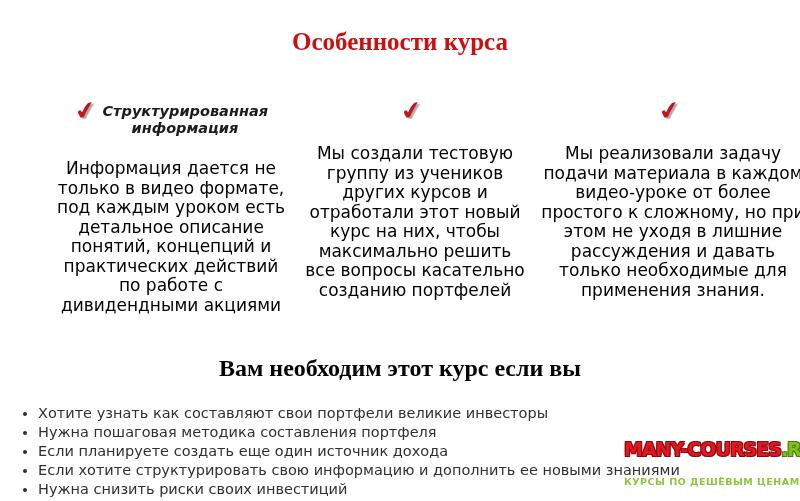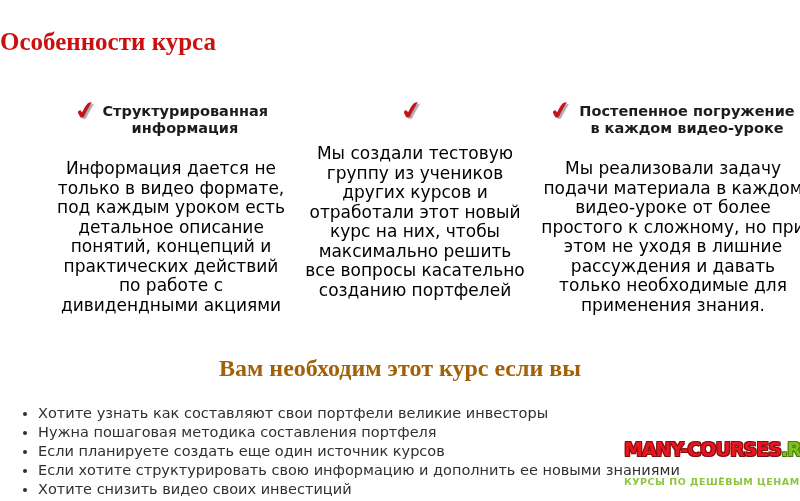--- a/index.html
+++ b/index.html
@@ -7,21 +7,21 @@
   .page {
     position: relative;
     width: 800px;
     height: 501px;
     background: #ffffff;
     font-family: "DejaVu Sans", "Liberation Sans", sans-serif;
     overflow: hidden;
   }
   .title-main {
     margin-top: 28px;
-    text-align: left;
+    text-align: center;
     font-family: "Liberation Serif", "DejaVu Serif", serif;
     font-weight: bold;
     font-size: 25px;
     color: #cc0f0f;
   }
   .features {
     display: flex;
     align-items: flex-start;
     margin-top: 44px;
     padding: 0 22px 0 52px;
@@ -45,35 +45,35 @@
     margin-right: 7px;
     flex: 0 0 auto;
   }
   .feature-title {
     font-weight: bold;
     font-size: 14.5px;
     line-height: 17px;
     color: #1c1c1c;
     padding-top: 3px;
   }
-  .feature.f1 .feature-title { max-width: 165px; }
+  .feature.f1 .feature-title { max-width: 165px; font-style: italic; }
   .feature.f3 .feature-title { max-width: 218px; }
   .feature-body {
     margin-top: 22px;
     font-size: 17px;
     line-height: 19.5px;
     color: #000000;
   }
   .title-need {
     margin-top: 40px;
     text-align: center;
     font-family: "Liberation Serif", "DejaVu Serif", serif;
     font-weight: bold;
     font-size: 24px;
-    color: #a16207;
+    color: #000000;
   }
   .bullets {
     margin-top: 22px;
     padding-left: 38px;
     list-style: disc;
     color: #303030;
   }
   .bullets li {
     font-size: 14.5px;
     line-height: 19px;
@@ -132,35 +132,34 @@
     <div class="feature f2">
       <div class="feature-head">
         <span class="check">✔</span>
       </div>
       <p class="feature-body">Мы создали тестовую группу из учеников других курсов и отработали этот новый курс на них, чтобы максимально решить все вопросы касательно созданию портфелей</p>
     </div>
 
     <div class="feature f3">
       <div class="feature-head">
         <span class="check">✔</span>
-        <span class="feature-title">Постепенное погружение в каждом видео-уроке</span>
       </div>
       <p class="feature-body">Мы реализовали задачу подачи материала в каждом видео-уроке от более простого к сложному, но при этом не уходя в лишние рассуждения и давать только необходимые для применения знания.</p>
     </div>
 
   </div>
 
   <h2 class="title-need">Вам необходим этот курс если вы</h2>
 
   <ul class="bullets">
     <li>Хотите узнать как составляют свои портфели великие инвесторы</li>
     <li>Нужна пошаговая методика составления портфеля</li>
-    <li>Если планируете создать еще один источник курсов</li>
+    <li>Если планируете создать еще один источник дохода</li>
     <li>Если хотите структурировать свою информацию и дополнить ее новыми знаниями</li>
-    <li>Хотите снизить видео своих инвестиций</li>
+    <li>Нужна снизить риски своих инвестиций</li>
   </ul>
 
   <div class="logo">
     <div class="logo-main">
       <span class="logo-name">MANY-COURSES</span><span class="logo-tld">.RU</span>
     </div>
     <div class="logo-tagline">КУРСЫ ПО ДЕШЁВЫМ ЦЕНАМ</div>
   </div>
 
 </div>

